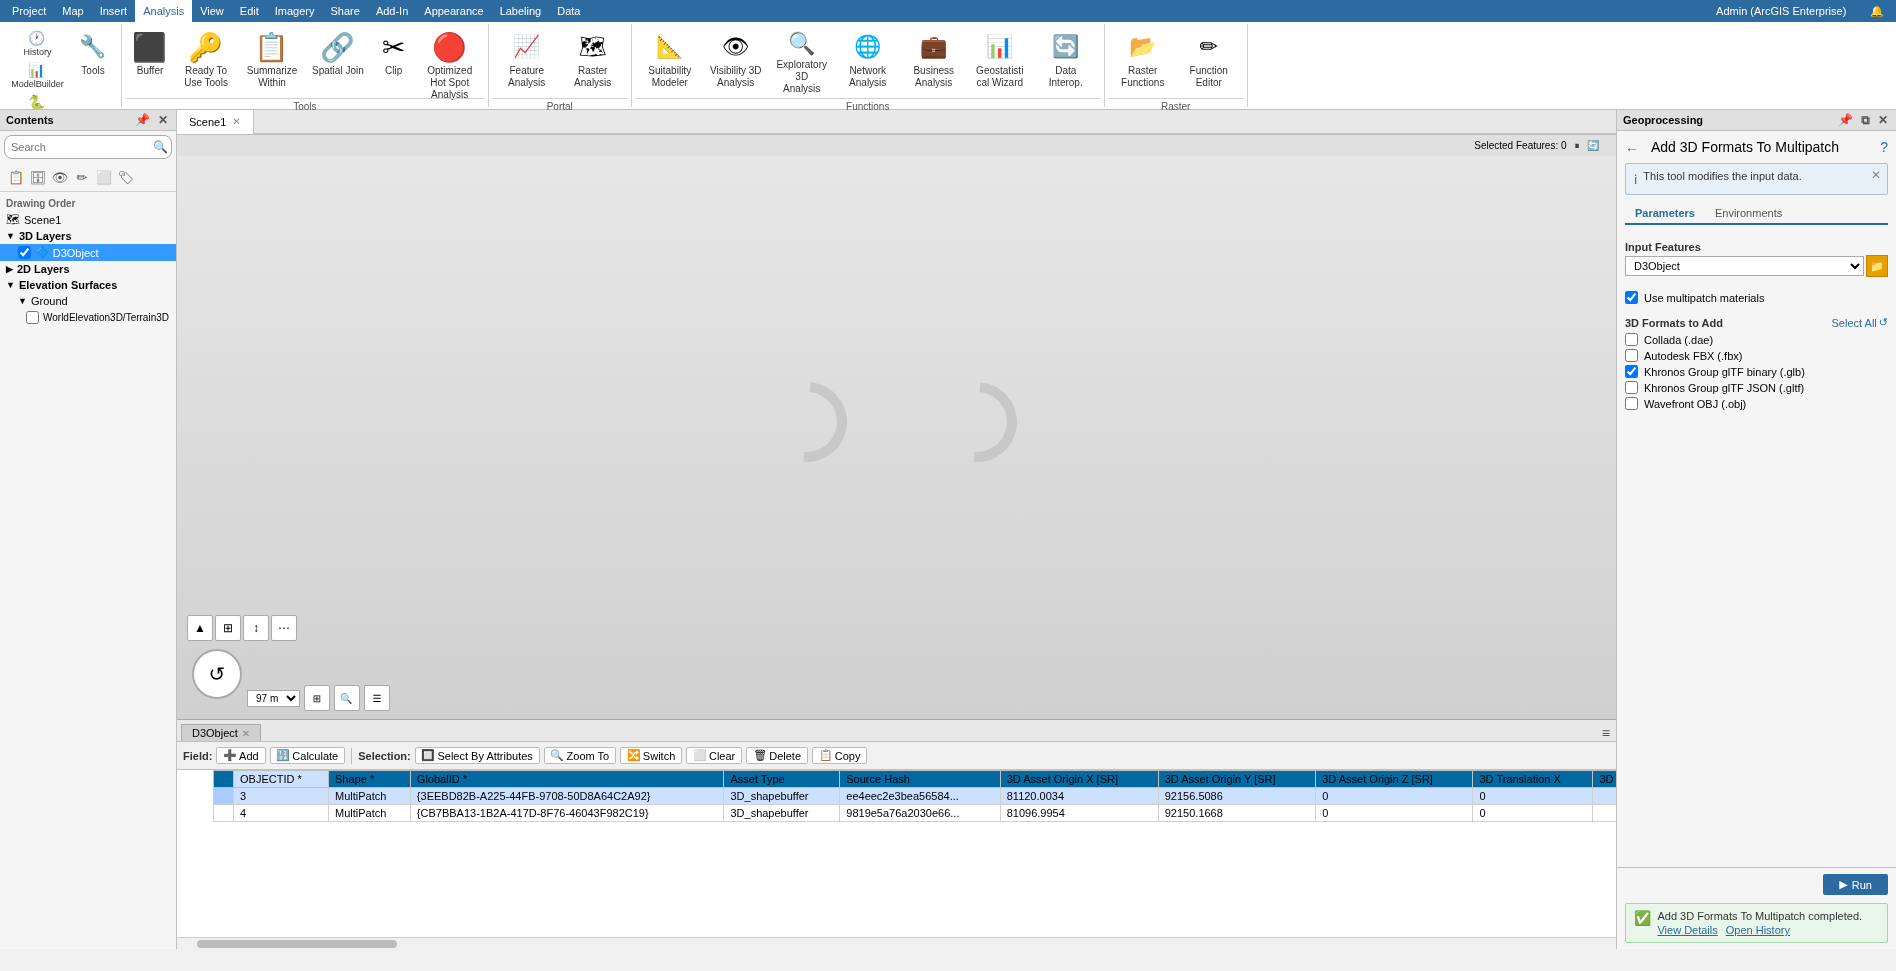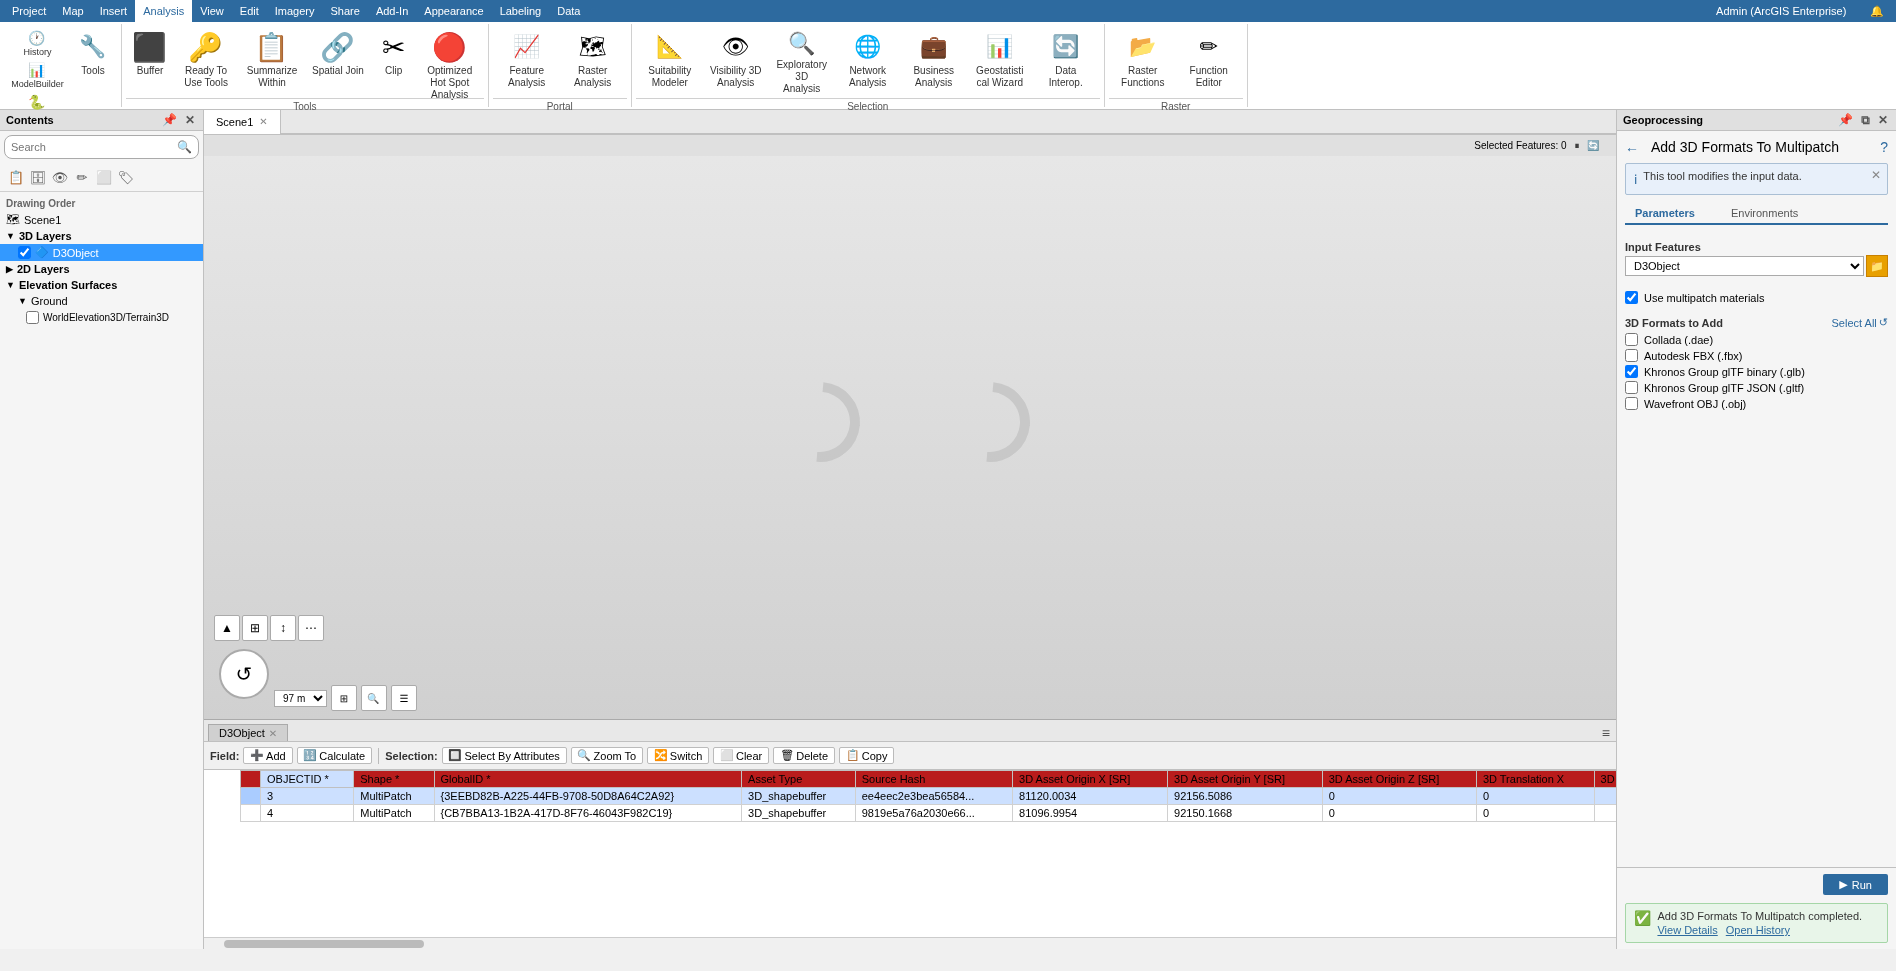--- a/index.html
+++ b/index.html
@@ -23,21 +23,21 @@
     .ribbon-btn .label { font-size: 10px; text-align: center; color: #333; line-height: 1.2; word-break: break-word; }
     .ribbon-btn-small { display: flex; flex-direction: column; align-items: center; justify-content: center; cursor: pointer; padding: 2px 4px; border-radius: 2px; gap: 1px; }
     .ribbon-btn-small .icon-sm { font-size: 14px; }
     .ribbon-btn-small .label-sm { font-size: 9px; color: #333; text-align: center; }
     .ribbon-col { display: flex; flex-direction: column; gap: 1px; }
 
     
     .main-layout { display: flex; height: calc(971px - 22px - 88px - 22px); }
 
     
-    .contents-panel { width: 204px; background: #f5f5f5; border-right: 1px solid #c0c0c0; display: flex; flex-direction: column; flex-shrink: 0; }
+    .contents-panel { width: 177px; background: #f5f5f5; border-right: 1px solid #c0c0c0; display: flex; flex-direction: column; flex-shrink: 0; }
     .panel-header { background: #e0e0e0; border-bottom: 1px solid #c0c0c0; padding: 3px 6px; display: flex; align-items: center; justify-content: space-between; font-weight: bold; font-size: 11px; }
     .panel-header-actions { display: flex; gap: 4px; }
     .panel-header-btn { cursor: pointer; font-size: 12px; color: #555; padding: 0 2px; }
 
     .search-box { padding: 4px 6px; border-bottom: 1px solid #d0d0d0; display: flex; align-items: center; background: white; margin: 4px; border: 1px solid #aaa; border-radius: 8px; }
     .search-box input { border: none; outline: none; font-size: 11px; flex: 1; background: transparent; }
 
     .toolbar-icons { display: flex; gap: 2px; padding: 4px 6px; border-bottom: 1px solid #d0d0d0; }
     .tool-icon { width: 20px; height: 20px; display: flex; align-items: center; justify-content: center; cursor: pointer; border-radius: 2px; font-size: 13px; color: #555; }
 
@@ -79,38 +79,38 @@
     .attr-table-container { background: white; border-top: 1px solid #aaa; height: 230px; display: flex; flex-direction: column; }
     .attr-tab { background: #d0d0d0; border: 1px solid #aaa; border-bottom: none; padding: 2px 10px; font-size: 11px; cursor: pointer; display: flex; align-items: center; gap: 4px; }
     .attr-toolbar { background: #f0f0f0; border-bottom: 1px solid #c0c0c0; display: flex; align-items: center; padding: 2px 6px; gap: 4px; height: 28px; font-size: 11px; }
     .attr-toolbar-btn { padding: 1px 6px; border: 1px solid #bbb; background: white; border-radius: 2px; cursor: pointer; font-size: 11px; display: flex; align-items: center; gap: 2px; }
     .attr-toolbar-separator { width: 1px; height: 16px; background: #bbb; margin: 0 2px; }
     .attr-toolbar-label { font-weight: bold; color: #333; }
 
     
     .table-area { flex: 1; overflow: auto; }
     table { border-collapse: collapse; width: 100%; font-size: 11px; margin-left: 36px; }
-    th { background: #b91c1c; border: 1px solid #c0c0c0; padding: 2px 6px; text-align: left; font-weight: normal; white-space: nowrap; position: sticky; top: 0; z-index: 1; cursor: pointer; }
+    th { background: #0369a1; border: 1px solid #c0c0c0; padding: 2px 6px; text-align: left; font-weight: normal; white-space: nowrap; position: sticky; top: 0; z-index: 1; cursor: pointer; }
     th.sort-col { background: #cce0ff; }
     td { border: 1px solid #d0d0d0; padding: 2px 6px; white-space: nowrap; }
     tr.row-selected td { background: #cce0ff; }
     .add-row { color: #888; font-style: italic; }
 
     
     .geo-panel { width: 280px; background: #f5f5f5; border-left: 1px solid #c0c0c0; display: flex; flex-direction: column; flex-shrink: 0; }
     .geo-panel-header { background: #e0e0e0; border-bottom: 1px solid #c0c0c0; padding: 3px 6px; display: flex; align-items: center; justify-content: space-between; font-weight: bold; font-size: 11px; }
     .geo-content { flex: 1; overflow-y: auto; padding: 8px; display: flex; flex-direction: column; gap: 8px; }
 
     .back-btn { cursor: pointer; font-size: 14px; color: #2d6a9f; margin-right: 6px; }
 
     .info-banner { background: #e8f0fa; border: 1px solid #aabfd4; border-radius: 2px; padding: 6px 8px; display: flex; align-items: flex-start; gap: 6px; position: relative; font-size: 11px; color: #333; }
     .info-icon { color: #2d6a9f; font-size: 13px; }
     .info-close { position: absolute; right: 6px; top: 4px; cursor: pointer; color: #888; font-size: 12px; }
 
-    .param-tabs { display: flex; gap: 16px; border-bottom: 2px solid #2d6a9f; margin-bottom: 8px; }
+    .param-tabs { display: flex; gap: 0; border-bottom: 2px solid #2d6a9f; margin-bottom: 8px; }
     .param-tab { padding: 4px 10px; cursor: pointer; font-size: 11px; color: #555; }
     .param-tab.active { color: #2d6a9f; border-bottom: 2px solid #2d6a9f; margin-bottom: -2px; font-weight: bold; }
 
     .param-label { font-size: 11px; color: #333; margin-bottom: 2px; font-weight: bold; }
     .param-input-row { display: flex; align-items: center; gap: 2px; margin-bottom: 6px; }
     .param-input { flex: 1; border: 1px solid #aaa; padding: 2px 4px; font-size: 11px; background: white; }
     .param-input-btn { width: 22px; height: 22px; border: 1px solid #aaa; background: #f0f0f0; cursor: pointer; display: flex; align-items: center; justify-content: center; font-size: 11px; }
 
     .checkbox-row { display: flex; align-items: center; gap: 6px; margin-bottom: 4px; font-size: 11px; }
     .checkbox-row input[type=checkbox] { cursor: pointer; }
@@ -253,21 +253,21 @@
       </div>
       <div class="ribbon-btn">
         <span class="icon">📊</span>
         <span class="label">Geostatistical Wizard</span>
       </div>
       <div class="ribbon-btn">
         <span class="icon">🔄</span>
         <span class="label">Data Interop.</span>
       </div>
     </div>
-    <div class="ribbon-group-title">Selection</div>
+    <div class="ribbon-group-title">Functions</div>
   </div>
 
   <div class="ribbon-group">
     <div class="ribbon-buttons">
       <div class="ribbon-btn">
         <span class="icon">📂</span>
         <span class="label">Raster Functions</span>
       </div>
       <div class="ribbon-btn">
         <span class="icon">✏</span>

